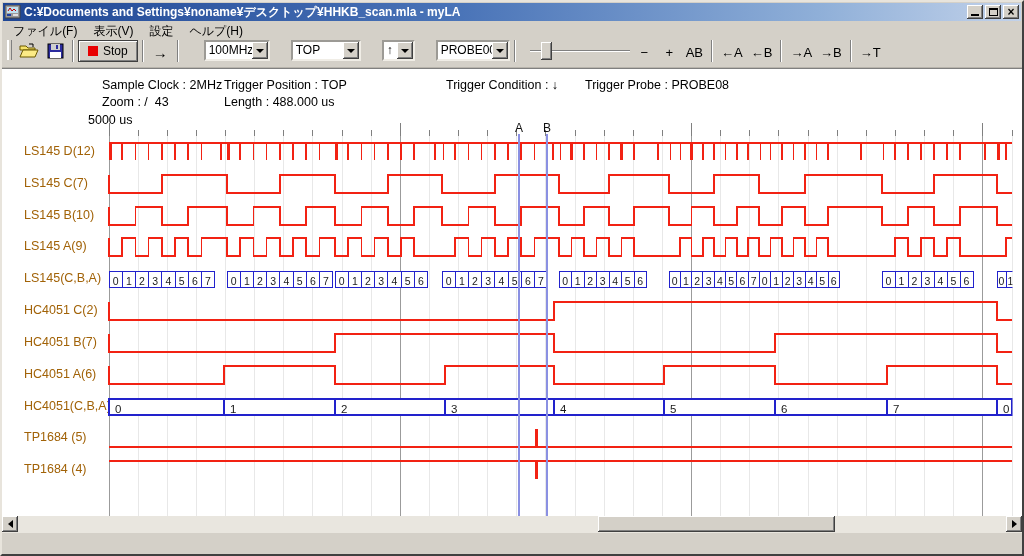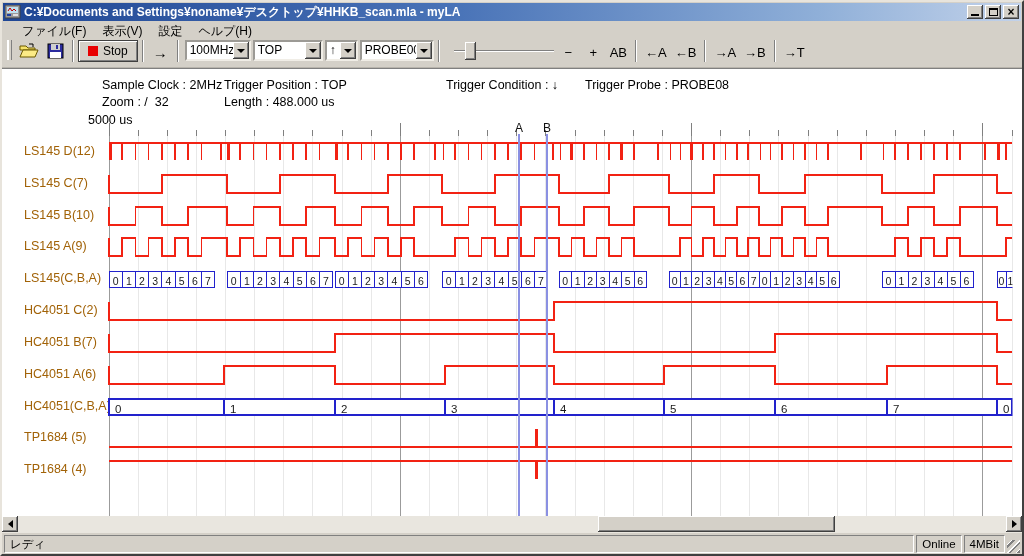--- a/index.html
+++ b/index.html
@@ -11,33 +11,33 @@
     background:linear-gradient(90deg,#1f4694 0%,#4a74b8 45%,#8fafd8 80%,#c2d2ea 100%);}
   .appicon{width:16px;height:14px;margin-right:3px;flex:none;}
   .title{flex:1;color:#fff;font-size:12px;font-weight:bold;white-space:nowrap;overflow:hidden;line-height:16px;}
   .winbtns{display:flex;gap:2px;flex:none;}
   .wbtn{width:16px;height:14px;background:#d4d0c8;display:flex;align-items:center;justify-content:center;
     box-shadow:inset -1px -1px #404040,inset 1px 1px #fff,inset -2px -2px #808080;cursor:default;}
   .g-min{width:8px;height:3px;border-bottom:2px solid #000;margin-top:4px;}
   .g-max{width:9px;height:8px;border:1px solid #000;border-top:2px solid #000;}
   .g-x{font-size:12px;font-weight:bold;line-height:10px;color:#000;}
   
-  .menubar{height:18px;display:flex;align-items:center;padding-left:12px;font-size:12px;}
+  .menubar{height:18px;display:flex;align-items:center;padding-left:3px;font-size:12px;}
   .menu{padding:2px 8px;}
   
   .toolbar{height:28px;display:flex;padding:0 2px;border-bottom:1px solid #b8b4ac;}
   .grip{width:5px;height:20px;margin:0 3px;border-left:1px solid #fff;border-right:1px solid #808080;
     box-shadow:2px 0 0 -1px #fff inset;}
   .tsep{width:2px;height:22px;margin:0 4px;border-left:1px solid #808080;border-right:1px solid #fff;}
   .tbtn{background:transparent;border:none;height:24px;min-width:25px;padding:1px 4px;font-size:13px;color:#000;}
   .stopbtn{height:22px;display:flex;align-items:center;gap:5px;padding:0 9px;font-size:12px;background:#d4d0c8;
     border:1px solid #404040;box-shadow:inset 1px 1px #fff,inset -1px -1px #808080;}
   .stopsq{width:10px;height:10px;background:#e80000;display:inline-block;}
   .runbtn{font-size:15px;font-weight:bold;}
-  .combo{height:21px;display:flex;background:#fff;border:2px inset #f0ede6;margin-left:2px;}
+  .combo{height:21px;display:flex;background:#fff;border:2px inset #f0ede6;margin-left:21px;}
   .cval{flex:1;font-size:12px;padding:1px 3px;white-space:nowrap;overflow:hidden;}
   .cbtn{width:16px;background:#d4d0c8;display:flex;align-items:center;justify-content:center;
     box-shadow:inset -1px -1px #404040,inset 1px 1px #fff,inset -2px -2px #808080;}
   .tri{width:0;height:0;border:4px solid transparent;border-top:4px solid #000;margin-top:4px;}
   .slider{position:relative;width:104px;height:22px;margin-left:8px;flex:none;}
   .slider .track{position:absolute;left:2px;right:2px;top:10px;height:2px;border-top:1px solid #808080;border-bottom:1px solid #fff;}
   .slider .thumb{position:absolute;left:13px;top:2px;width:11px;height:18px;background:#d4d0c8;
     box-shadow:inset -1px -1px #404040,inset 1px 1px #fff,inset -2px -2px #808080;}
   
   .client{position:relative;height:448px;background:#fff;border-top:1px solid #808080;overflow:hidden;}
@@ -159,21 +159,21 @@
     <button class="tbtn">←B</button>
     <span class="tsep"></span>
     <button class="tbtn">→A</button>
     <button class="tbtn">→B</button>
     <span class="tsep"></span>
     <button class="tbtn">→T</button>
   </div>
 
   <div class="client">
     <div class="info" style="left:100px;top:9px">Sample Clock : 2MHz</div>
-    <div class="info" style="left:100px;top:26px">Zoom : /  32</div>
+    <div class="info" style="left:100px;top:26px">Zoom : /  43</div>
     <div class="info" style="left:222px;top:9px">Trigger Position : TOP</div>
     <div class="info" style="left:222px;top:26px">Length : 488.000 us</div>
     <div class="info" style="left:444px;top:9px">Trigger Condition : ↓</div>
     <div class="info" style="left:583px;top:9px">Trigger Probe : PROBE08</div>
     <div class="info" style="left:86px;top:44px">5000 us</div>
 
     <div class="chlabel" style="top:75px">LS145 D(12)</div>
     <div class="chlabel" style="top:107px">LS145 C(7)</div>
     <div class="chlabel" style="top:139px">LS145 B(10)</div>
     <div class="chlabel" style="top:170px">LS145 A(9)</div>
@@ -518,20 +518,14 @@
   <div class="hscroll">
     <span class="sbtn left">
         <span class="tri-l"></span>
       </span>
     <span class="sthumb" style="left:596px;width:237px"></span>
     <span class="sbtn right">
         <span class="tri-r"></span>
       </span>
   </div>
 
-  <div class="statusbar">
-    <span class="spanel sp-ready">レディ</span>
-    <span class="spanel sp-right">Online</span>
-    <span class="spanel sp-right">4MBit</span>
-    <span class="sgrip"></span>
-  </div>
 
 </div>
 
 </body></html>

